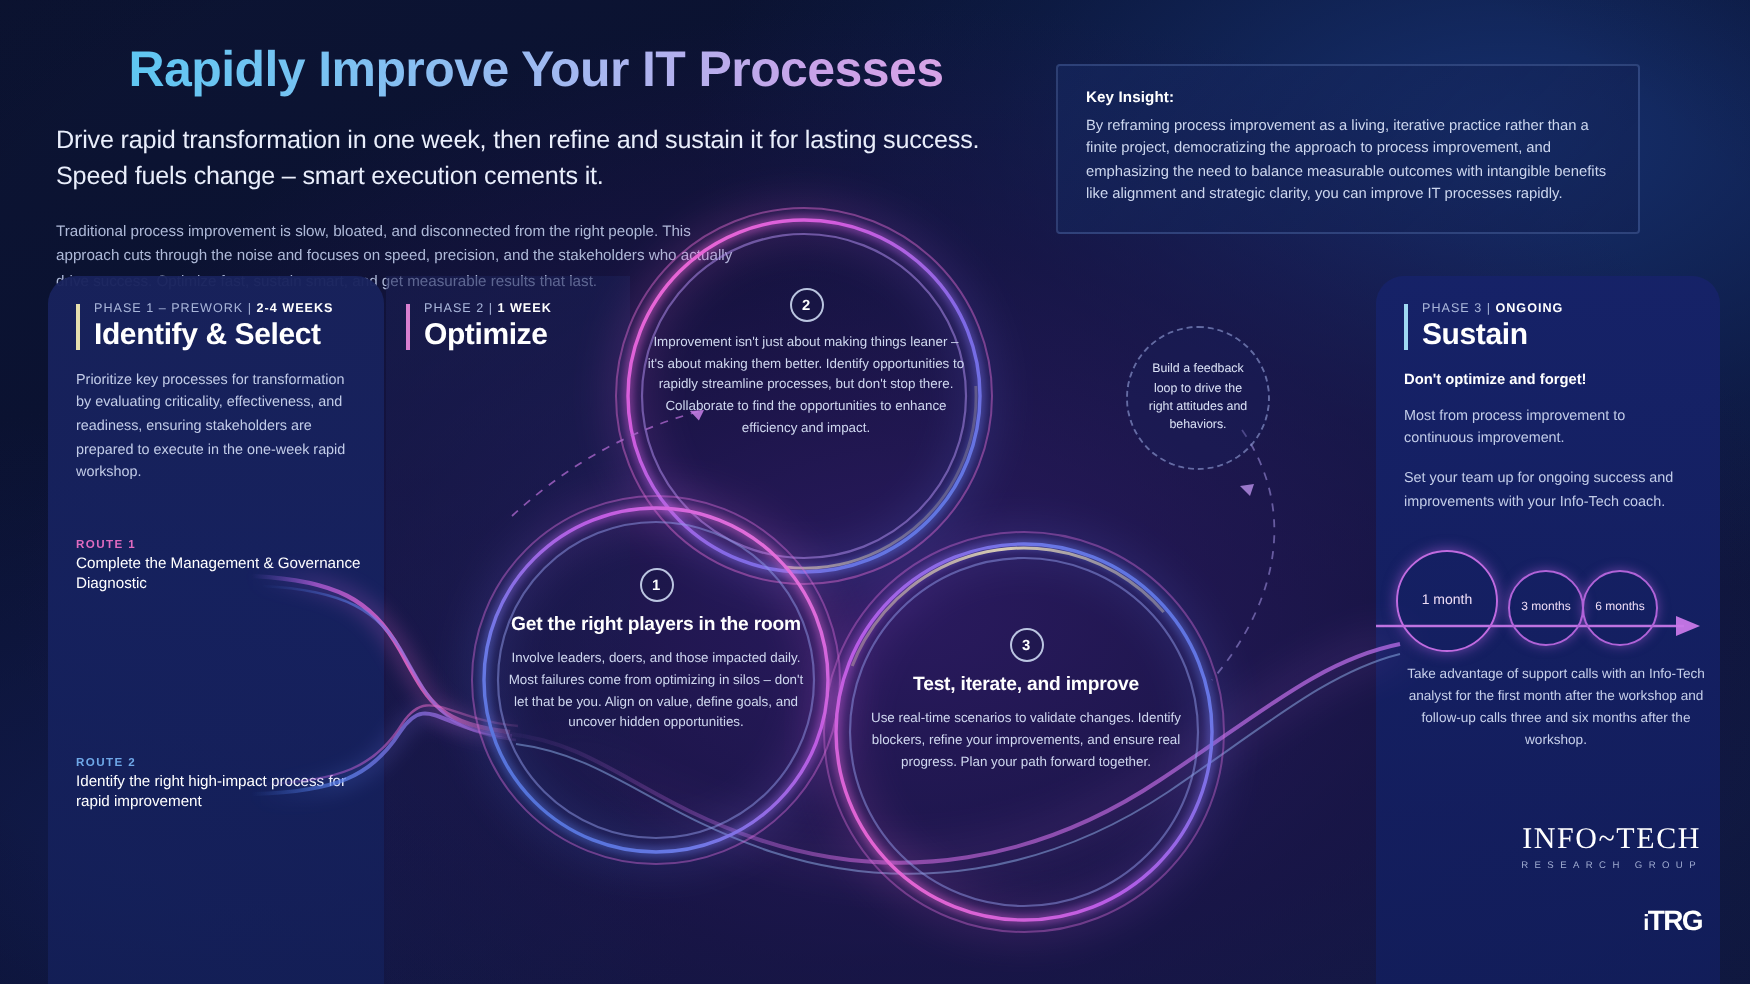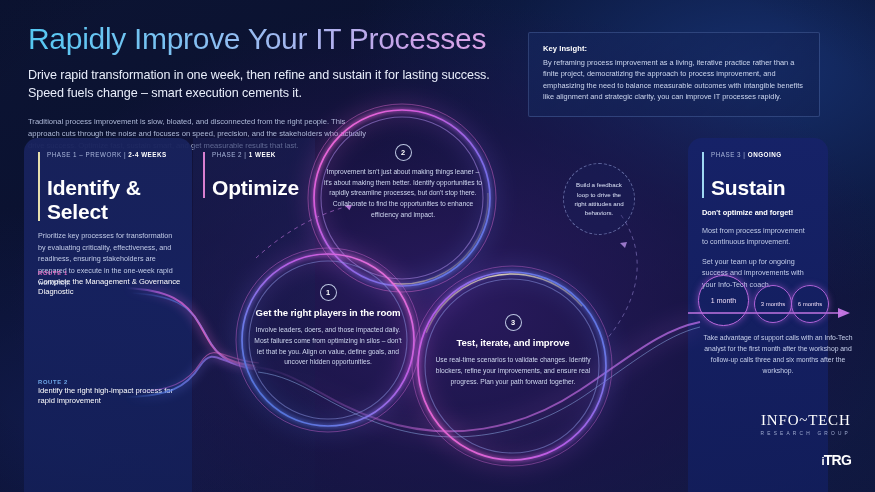--- a/index.html
+++ b/index.html
@@ -21,24 +21,24 @@
       linear-gradient(160deg,#0c1433 0%,#0a1130 40%,#111a45 100%);
   }
   .bg-vignette {
     position:absolute; inset:0;
     background:radial-gradient(ellipse 900px 560px at 50% 50%, rgba(0,0,0,0) 55%, rgba(4,7,24,0.55) 100%);
   }
 
   
   .header { position:absolute; left:28px; top:22px; width:480px; }
   .title {
-    font-size:30px; font-weight:normal; letter-spacing:-0.3px; line-height:1.1;
+    font-size:25px; font-weight:bold; letter-spacing:-0.3px; line-height:1.1;
     background:linear-gradient(90deg,#55c8f2 0%,#79c2f2 28%,#a9b6f0 58%,#c9a2e8 80%,#e0a4e6 100%);
     -webkit-background-clip:text; background-clip:text;
-    -webkit-text-fill-color:transparent; color:transparent;
+    -webkit-text-fill-color:transparent; color:transparent;text-align:center;
   }
   .subtitle {
     margin-top:11px; font-size:12.6px; line-height:1.45; color:#e9eefb; font-weight:400;
     letter-spacing:-0.1px;
   }
   .lede { margin-top:13px; font-size:7.6px; line-height:1.62; color:#aeb9d8; max-width:350px; }
 
   
   .insight {
     position:absolute; left:528px; top:32px; width:292px; padding:11px 14px 13px 14px;
@@ -54,35 +54,35 @@
   .p1 {
     left:24px; top:138px; width:168px; height:354px;
     background:linear-gradient(180deg, rgba(24,34,92,0.96) 0%, rgba(22,34,96,0.92) 45%, rgba(20,32,90,0.82) 100%);
     border-radius:14px 14px 0 0;
   }
   .p2 {
     left:193px; top:138px; width:122px; height:354px;
     background:linear-gradient(180deg, rgba(26,32,86,0.55) 0%, rgba(24,28,78,0.35) 60%, rgba(22,26,72,0.18) 100%);
   }
   .p3 {
-    left:688px; top:138px; width:140px; height:354px;
+    left:688px; top:138px; width:172px; height:354px;
     background:linear-gradient(180deg, rgba(22,34,104,0.96) 0%, rgba(20,32,100,0.92) 50%, rgba(18,30,94,0.85) 100%);
     border-radius:14px 14px 0 0;
   }
 
   .phase-head { position:relative; padding-left:9px; }
   .phase-head::before {
     content:""; position:absolute; left:0; top:1px; bottom:2px; width:1.6px;
     background:#e6dfae;
   }
   .p2 .phase-head::before { background:#d87fd0; }
   .p3 .phase-head::before { background:#9fd8f2; }
   .phase-kicker { font-size:6.3px; letter-spacing:0.5px; color:#a9b6da; text-transform:uppercase; }
   .phase-kicker b { color:#ffffff; font-weight:bold; }
-  .phase-name { font-size:21px; font-weight:bold; color:#ffffff; line-height:1.12; margin-top:18px; letter-spacing:-0.2px; }
+  .phase-name { font-size:15px; font-weight:bold; color:#ffffff; line-height:1.12; margin-top:2px; letter-spacing:-0.2px; }
   .phase-body { font-size:7.2px; line-height:1.62; color:#c2cce8; margin-top:7px; }
 
   .p1 .inner { padding:13px 17px 0 14px; }
   .p2 .inner { padding:13px 14px 0 10px; }
   .p3 .inner { padding:13px 16px 0 14px; }
 
   .p3-lead { font-size:7.4px; font-weight:bold; color:#ffffff; margin-top:8px; }
   .p3-para { font-size:7.2px; line-height:1.62; color:#c2cce8; margin-top:8px; }
 
   

